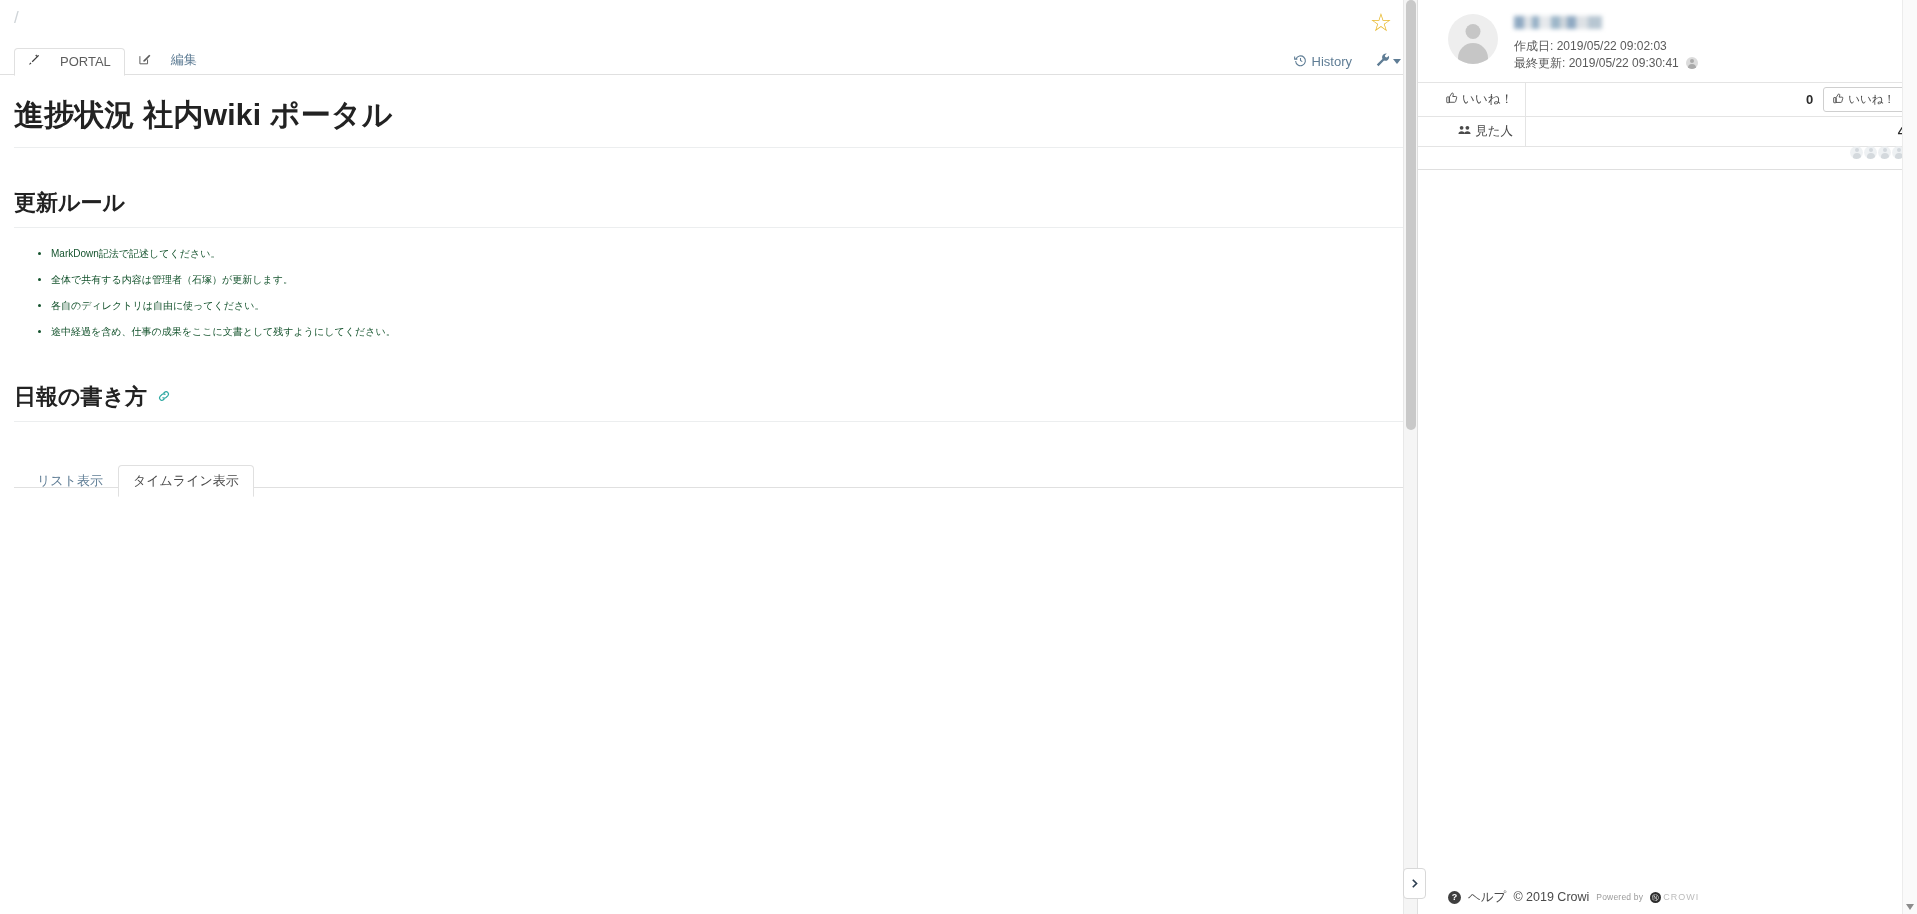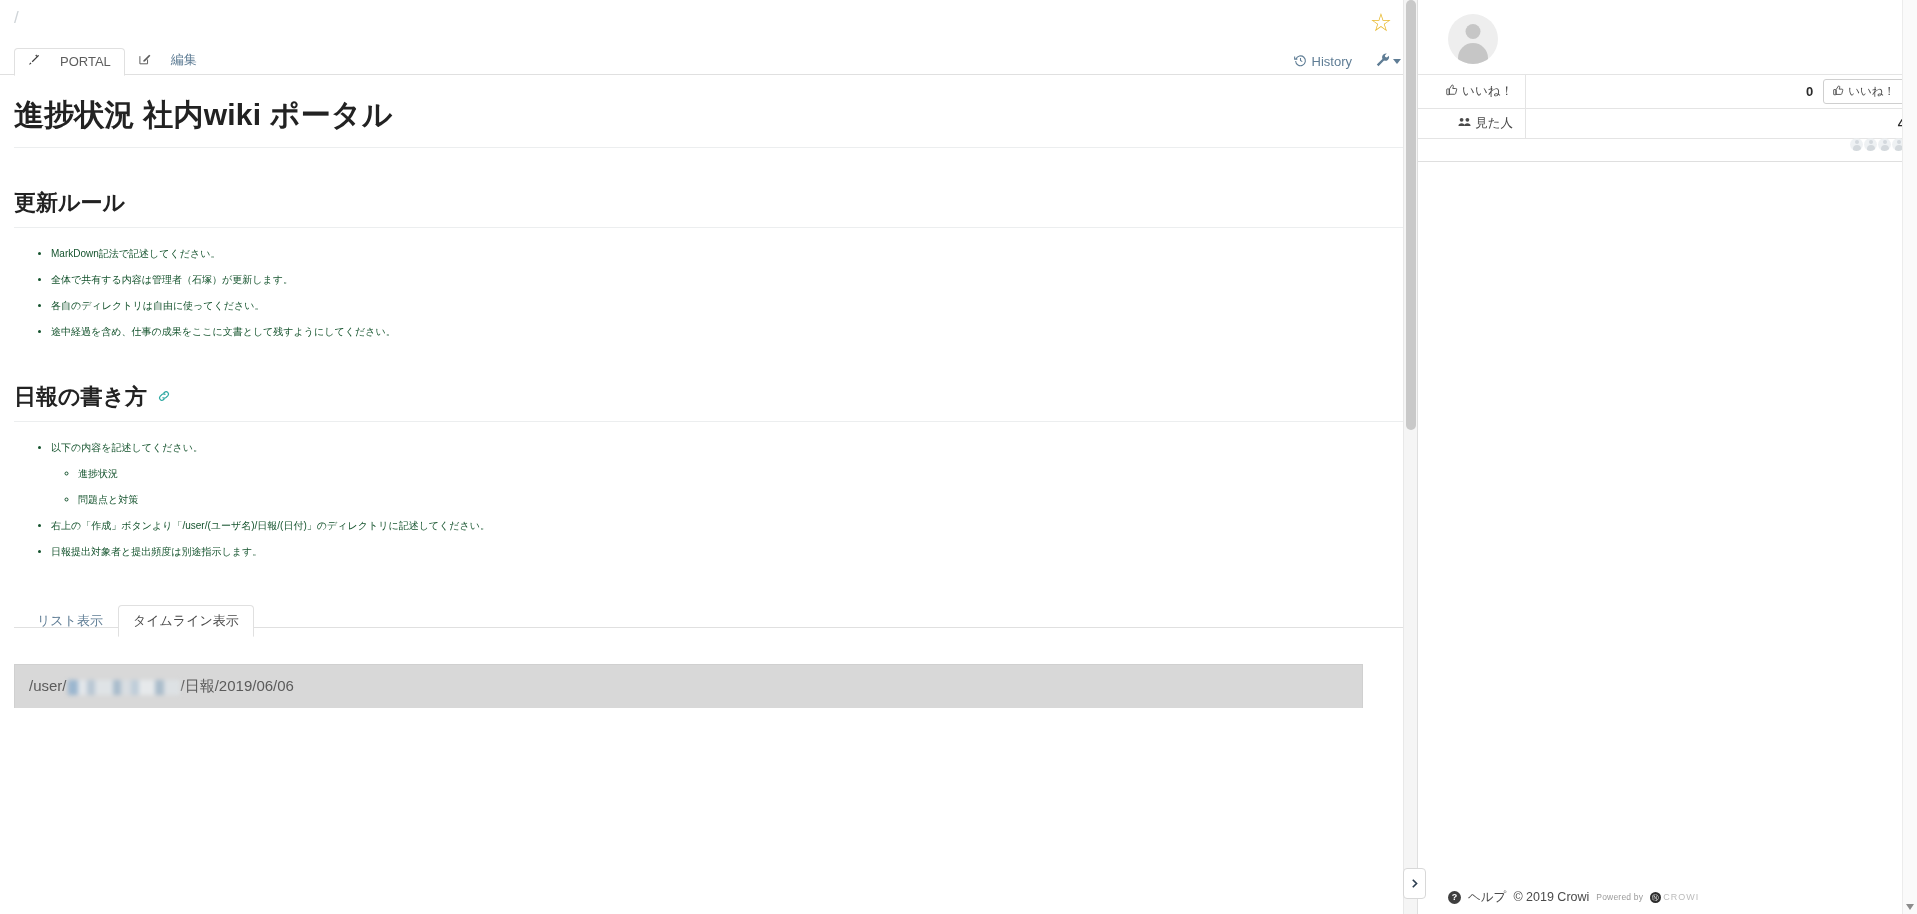--- a/index.html
+++ b/index.html
@@ -386,61 +386,59 @@
 
       <h2 class="sec">
         <span>日報の書き方</span>
         <span class="anchor-ic">
           <svg width="14" height="14" viewBox="0 0 16 16" fill="none" stroke="currentColor" stroke-width="1.4">
               <path d="M6.4 9.6a2.6 2.6 0 0 0 3.8.2l2.3-2.3a2.7 2.7 0 0 0-3.8-3.8l-1.3 1.3"></path>
               <path d="M9.6 6.4a2.6 2.6 0 0 0-3.8-.2L3.5 8.5a2.7 2.7 0 0 0 3.8 3.8l1.3-1.3"></path>
             </svg>
         </span>
       </h2>
-      <ul class="bl">
-        <li>
-          <span>以下の内容を記述してください。</span>
-          <ul>
-            <li>進捗状況</li>
-            <li>問題点と対策</li>
-          </ul>
-        </li>
-        <li><span>右上の「作成」ボタンより「/user/(ユーザ名)/日報/(日付)」のディレクトリに記述してください。</span></li>
-        <li><span>日報提出対象者と提出頻度は別途指示します。</span></li>
-      </ul>
 
       <div class="viewtabs">
         <div class="vtab">リスト表示</div>
         <div class="vtab active">タイムライン表示</div>
       </div>
 
       <div class="timeline">
         <div>
-          <div class="tl-head">
-            <span>/user/</span><span class="blur"></span><span>/日報/2019/06/06</span>
-          </div>
         </div>
       </div>
     </div>
 
     <div class="main-scrollbar">
       <div class="thumb"></div>
     </div>
   </div>
 
   <div class="collapse-btn">
     <svg width="11" height="11" viewBox="0 0 16 16" fill="none" stroke="currentColor" stroke-width="2.4">
         <path d="M5.5 2.5L11 8l-5.5 5.5"></path>
       </svg>
   </div>
 
   <div class="side-panel">
 
     <div class="author-box">
       <div class="avatar"></div>
+      <div class="author-meta">
+        <div class="username-blur"></div>
+        <div class="meta-line">
+          <span>作成日:</span>
+          <span>2019/05/22 09:02:03</span>
+        </div>
+        <div class="meta-line">
+          <span>最終更新:</span>
+          <span>2019/05/22 09:30:41</span>
+          <span class="tiny-av"></span>
+        </div>
+      </div>
     </div>
 
     <div class="stat-table">
       <div class="stat-row">
         <div class="stat-label">
           <span>
             <svg width="12" height="12" viewBox="0 0 16 16" fill="none" stroke="currentColor" stroke-width="1.2">
                 <path d="M4.6 14.2V6.6l3.2-5a1.4 1.4 0 0 1 2 1.6l-.8 2.8h4a1.3 1.3 0 0 1 1.2 1.7l-1.4 5a1.4 1.4 0 0 1-1.3 1H4.6z"></path>
                 <rect x="1" y="6.6" width="3.2" height="7.6" rx=".6"></rect>
               </svg>

